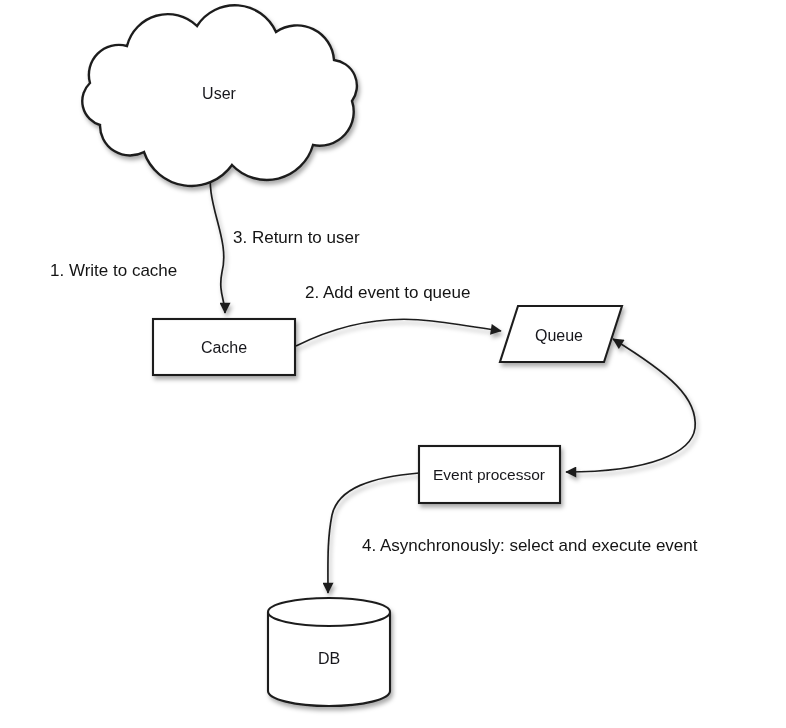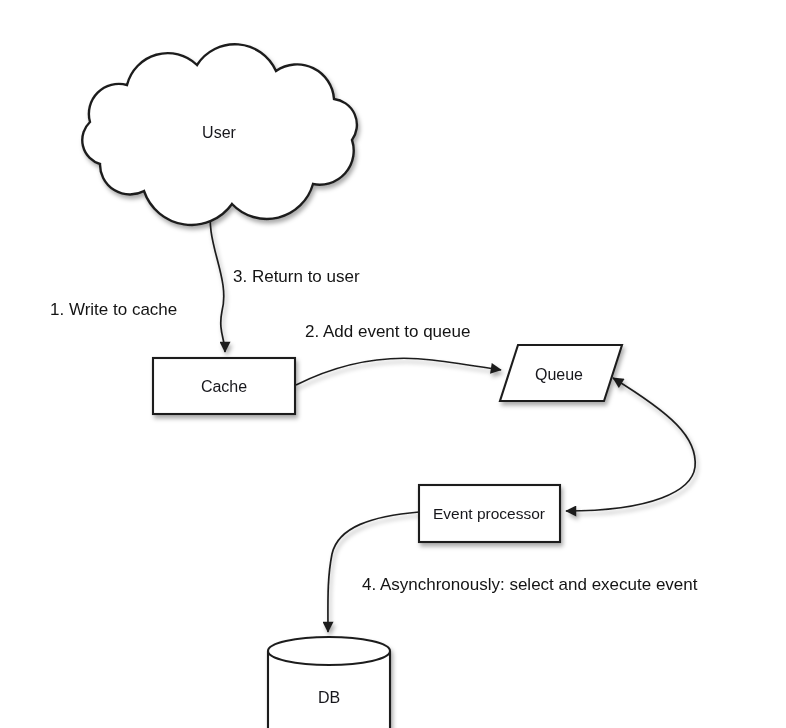--- a/index.html
+++ b/index.html
@@ -9,21 +9,20 @@
     width: 786px;
     height: 728px;
     overflow: hidden;
     font-family: "Liberation Sans", sans-serif;
   }
   .diagram-wrap {
     width: 786px;
     height: 534px;
     position: relative;
     background: #ffffff;
-    margin-top: 39px;
   }
   svg { display: block; }
   .node-shape {
     fill: #ffffff;
     stroke: #1f1f1f;
     stroke-width: 2.1;
   }
   .edge-path {
     fill: none;
     stroke: #1f1f1f;

